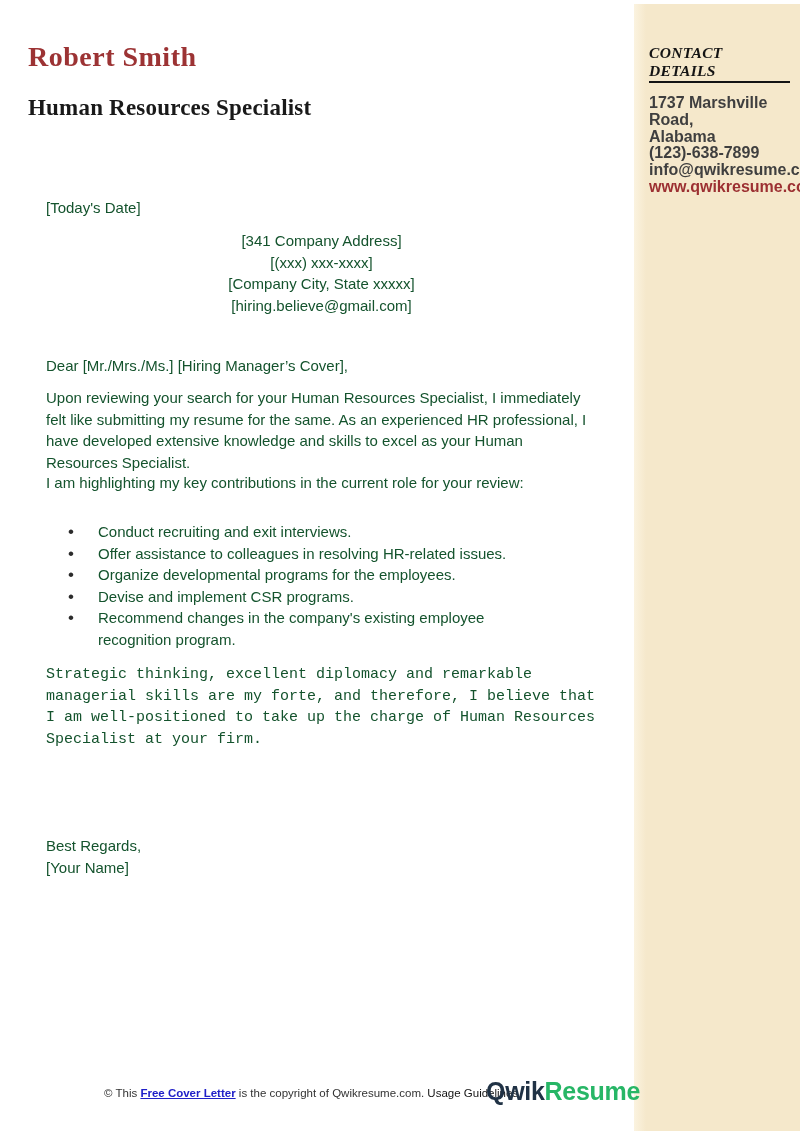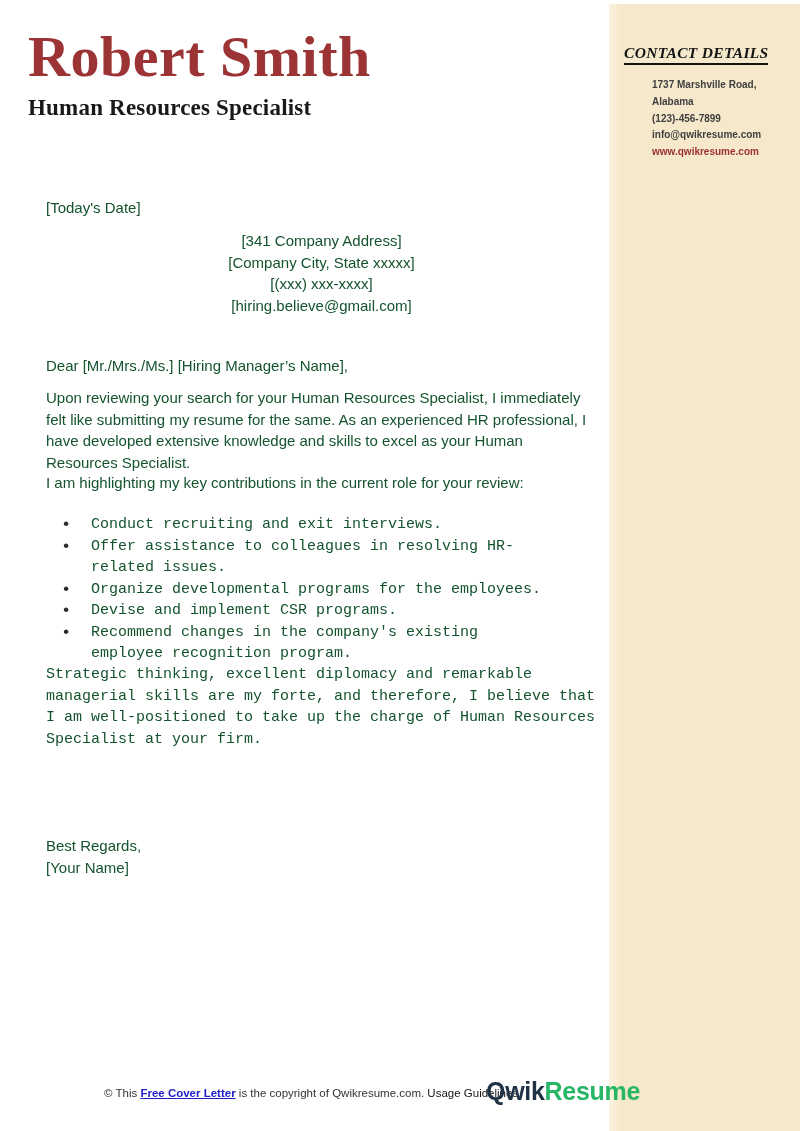--- a/index.html
+++ b/index.html
@@ -12,57 +12,56 @@
     font-family: "Liberation Sans", sans-serif;
     color: #3d3d3d;
   }
 
   
   .sidebar {
     position: absolute;
     top: 4px;
     right: 0;
     bottom: 0;
-    width: 191px;
+    width: 166px;
     background: linear-gradient(90deg, #fbf3e0 0px, #f5e8cb 12px);
     box-sizing: border-box;
     padding: 40px 10px 0 15px;
   }
   .sidebar-heading {
     margin: 0 0 12px 0;
     font-family: "Liberation Serif", serif;
     font-style: italic;
     font-weight: 700;
     font-size: 15.5px;
     letter-spacing: 0.3px;
     color: #141414;
     display: inline-block;
     border-bottom: 2px solid #141414;
     padding-bottom: 1px;
   }
   .contact-lines div {
-    font-size: 10px;
+    font-size: 16px;
     line-height: 16.8px;
     font-weight: 600;
     color: #3f3f3f;
-    margin-left: 28px;
   }
   .contact-lines .website {
     color: #9c3032;
     font-weight: 700;
     cursor: pointer;
   }
 
   
   .header { position: absolute; left: 28px; top: 33px; }
   .person-name {
     margin: 0;
     font-family: "Liberation Serif", serif;
     font-weight: 700;
-    font-size: 58px;
+    font-size: 28px;
     line-height: 48px;
     color: #9c3334;
     letter-spacing: 0.5px;
   }
   .job-title {
     margin-top: 8px;
     font-family: "Liberation Serif", serif;
     font-weight: 700;
     font-size: 23px;
     line-height: 37px;
@@ -82,21 +81,21 @@
   .block-date        { top: 197px; }
   .block-address     { top: 230px; text-align: center; }
   .block-salutation  { top: 355px; }
   .block-intro       { top: 387px; }
   .block-highlight   { top: 472px; }
   .block-bullets     { top: 513px; width: 505px; }
   .block-strengths   { top: 664px; font-family: Liberation Mono, monospace; }
   .block-thanks      { top: 749px; }
   .block-closing     { top: 835px; }
 
-  ul.bullet-list { margin: 1px; padding: 0; list-style: none; font-family: Liberation Mono, monospace; }
+  ul.bullet-list { margin: 8px; padding: 0; list-style: none; }
   ul.bullet-list li {
     position: relative;
     padding-left: 44px;
     line-height: 21.5px;
   }
   ul.bullet-list li::before {
     content: "\2022";
     position: absolute;
     left: 14px;
     top: 0;
@@ -137,41 +136,41 @@
 </head>
 <body>
 
 <div class="page">
 
   <aside class="sidebar">
     <h2 class="sidebar-heading">CONTACT DETAILS</h2>
     <div class="contact-lines">
       <div>1737 Marshville Road,</div>
       <div>Alabama</div>
-      <div>(123)-456-7899</div>
+      <div>(123)-638-7899</div>
       <div>info@qwikresume.com</div>
       <div class="website">www.qwikresume.com</div>
     </div>
   </aside>
 
   <header class="header">
     <h1 class="person-name">Robert Smith</h1>
     <div class="job-title">Human Resources Specialist</div>
   </header>
 
   <div class="block block-date">[Today's Date]</div>
 
   <div class="block block-address">
     <div>[341 Company Address]</div>
+    <div>[(xxx) xxx-xxxx]</div>
     <div>[Company City, State xxxxx]</div>
-    <div>[(xxx) xxx-xxxx]</div>
     <div>[hiring.believe@gmail.com]</div>
   </div>
 
-  <div class="block block-salutation">Dear [Mr./Mrs./Ms.] [Hiring Manager’s Name],</div>
+  <div class="block block-salutation">Dear [Mr./Mrs./Ms.] [Hiring Manager’s Cover],</div>
 
   <div class="block block-intro">Upon reviewing your search for your Human Resources Specialist, I immediately felt like submitting my resume for the same. As an experienced HR professional, I have developed extensive knowledge and skills to excel as your Human Resources Specialist.</div>
 
   <div class="block block-highlight">I am highlighting my key contributions in the current role for your review:</div>
 
   <div class="block block-bullets">
     <ul class="bullet-list">
       <li>Conduct recruiting and exit interviews.</li>
       <li>Offer assistance to colleagues in resolving HR-related issues.</li>
       <li>Organize developmental programs for the employees.</li>

